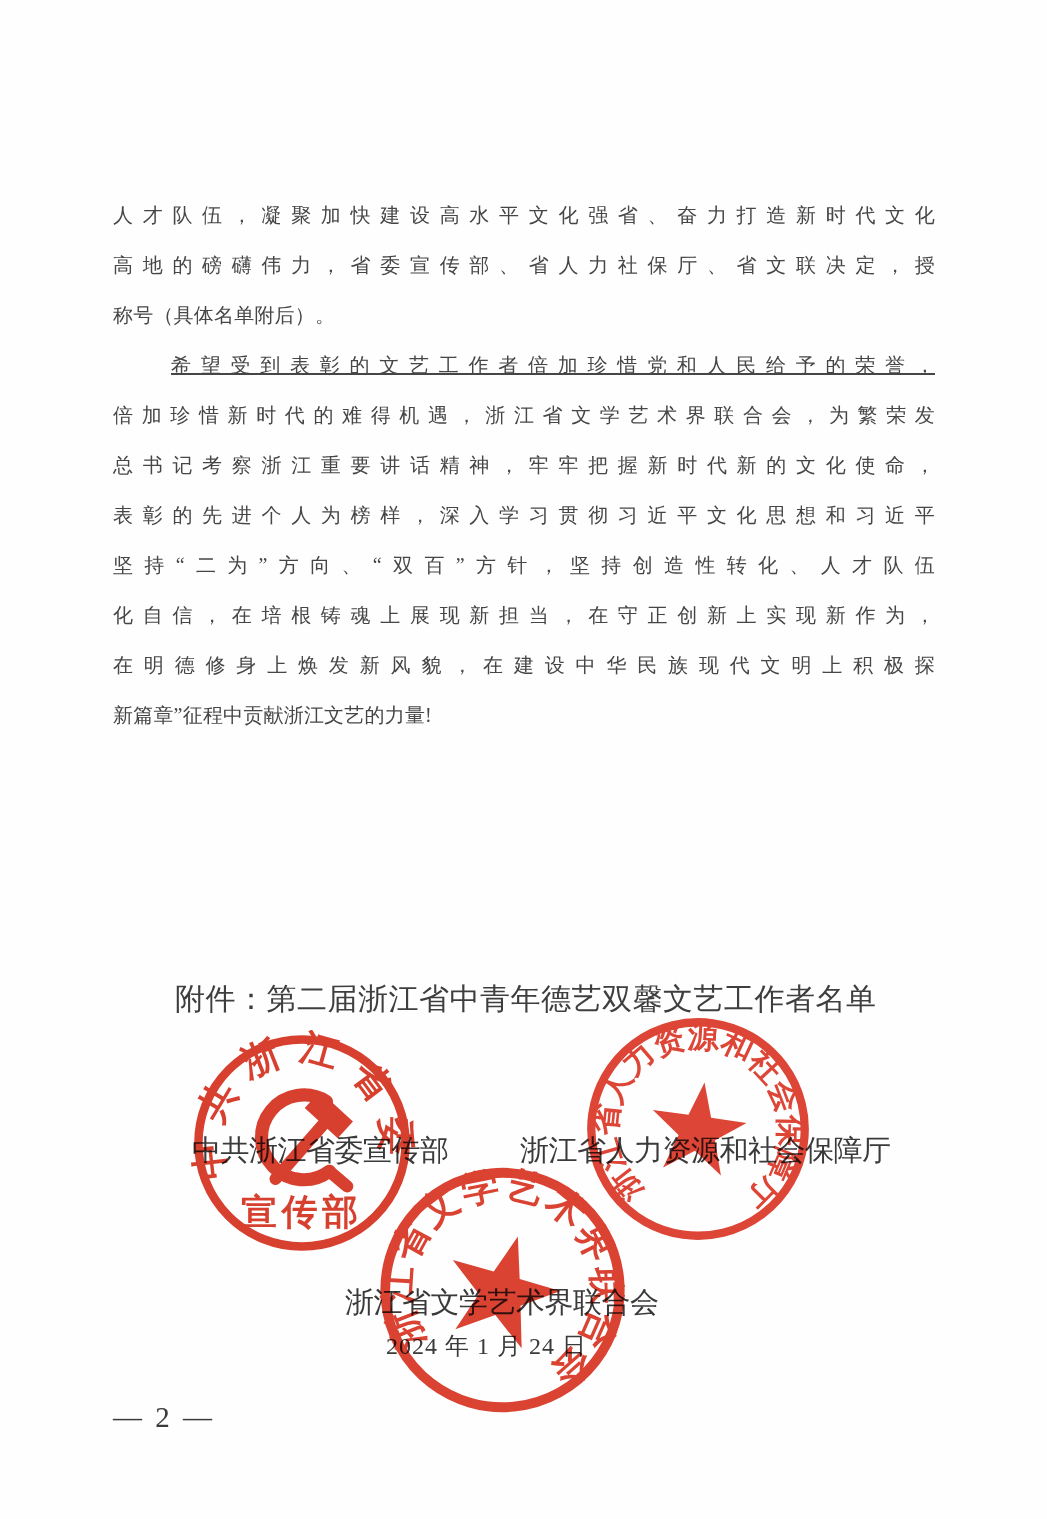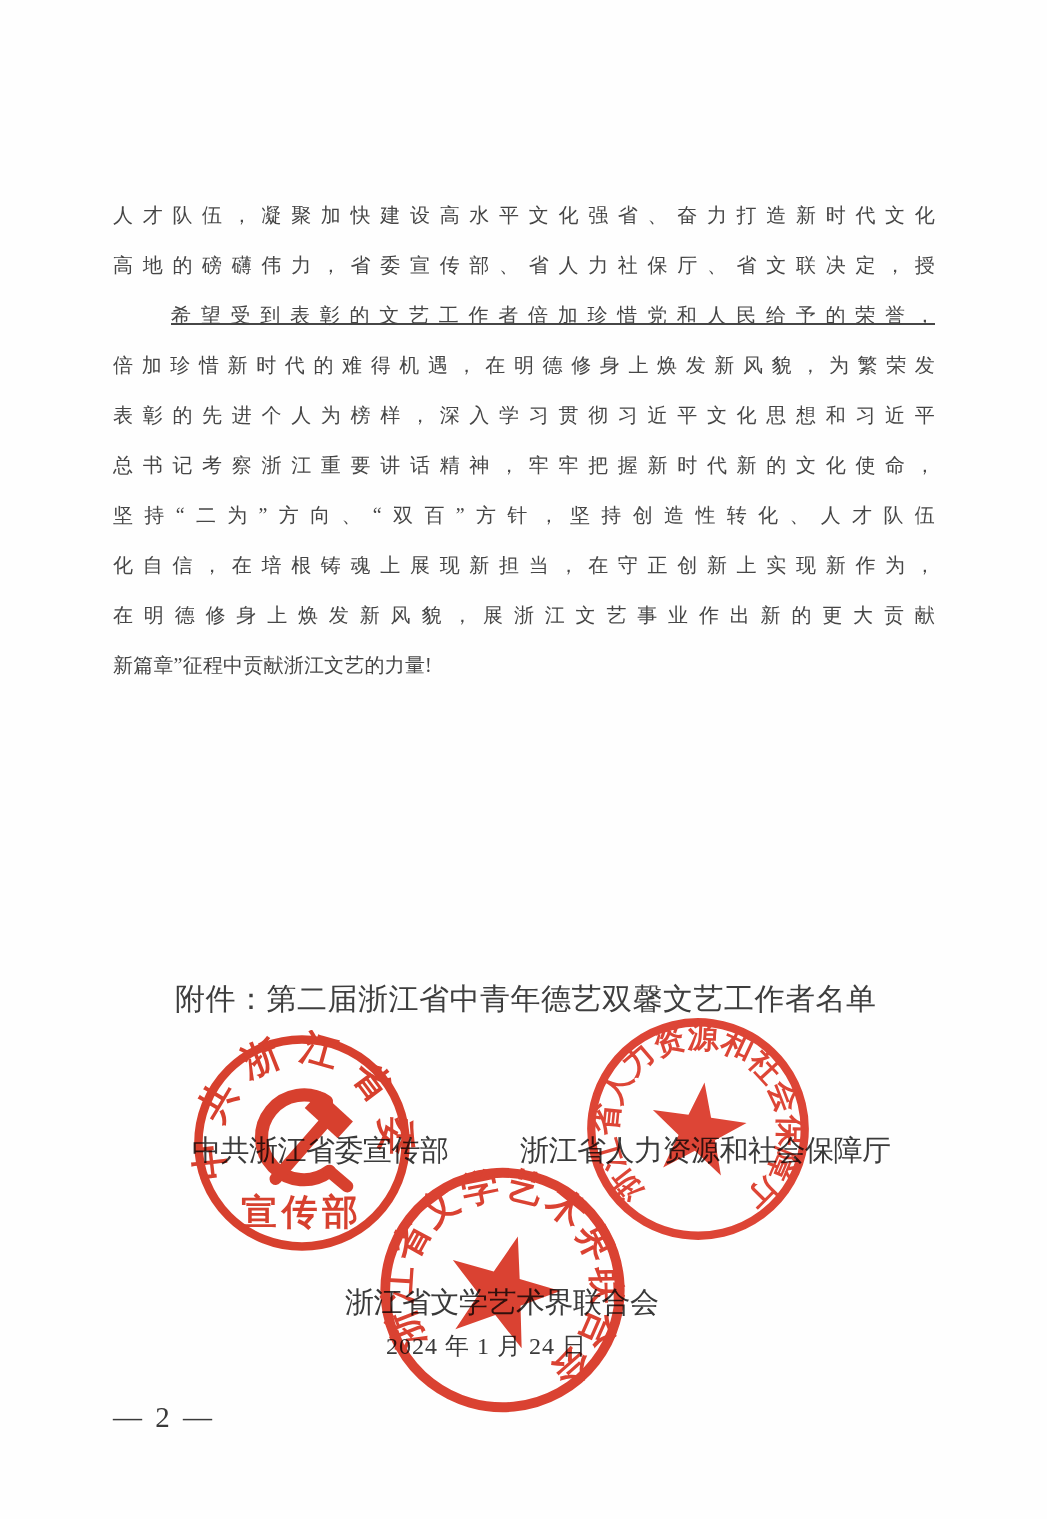--- a/index.html
+++ b/index.html
@@ -47,27 +47,28 @@
   .seal-bottom-text{ font-family:"Liberation Sans","DejaVu Sans",sans-serif; font-weight:bold; }
 </style>
 </head>
 <body>
 
 <div class="page">
 
   <div class="body-text">
     <div class="line">人才队伍，凝聚加快建设高水平文化强省、奋力打造新时代文化</div>
     <div class="line">高地的磅礴伟力，省委宣传部、省人力社保厅、省文联决定，授</div>
+    <div class="line para-end">称号（具体名单附后）。</div>
     <div class="line indent">希望受到表彰的文艺工作者倍加珍惜党和人民给予的荣誉，</div>
-    <div class="line">倍加珍惜新时代的难得机遇，在明德修身上焕发新风貌，为繁荣发</div>
+    <div class="line">倍加珍惜新时代的难得机遇，浙江省文学艺术界联合会，为繁荣发</div>
+    <div class="line">总书记考察浙江重要讲话精神，牢牢把握新时代新的文化使命，</div>
     <div class="line">表彰的先进个人为榜样，深入学习贯彻习近平文化思想和习近平</div>
-    <div class="line">总书记考察浙江重要讲话精神，牢牢把握新时代新的文化使命，</div>
     <div class="line">坚持“二为”方向、“双百”方针，坚持创造性转化、人才队伍</div>
     <div class="line">化自信，在培根铸魂上展现新担当，在守正创新上实现新作为，</div>
-    <div class="line">在明德修身上焕发新风貌，展浙江文艺事业作出新的更大贡献</div>
+    <div class="line">在明德修身上焕发新风貌，在建设中华民族现代文明上积极探</div>
     <div class="line para-end">新篇章”征程中贡献浙江文艺的力量!</div>
   </div>
 
   <div class="attachment">附件：第二届浙江省中青年德艺双馨文艺工作者名单</div>
 
   <div class="sig org1">中共浙江省委宣传部</div>
   <div class="sig org2">浙江省人力资源和社会保障厅</div>
   <div class="sig org3">浙江省文学艺术界联合会</div>
   <div class="sig date">2024 年 1 月 24 日</div>
 

